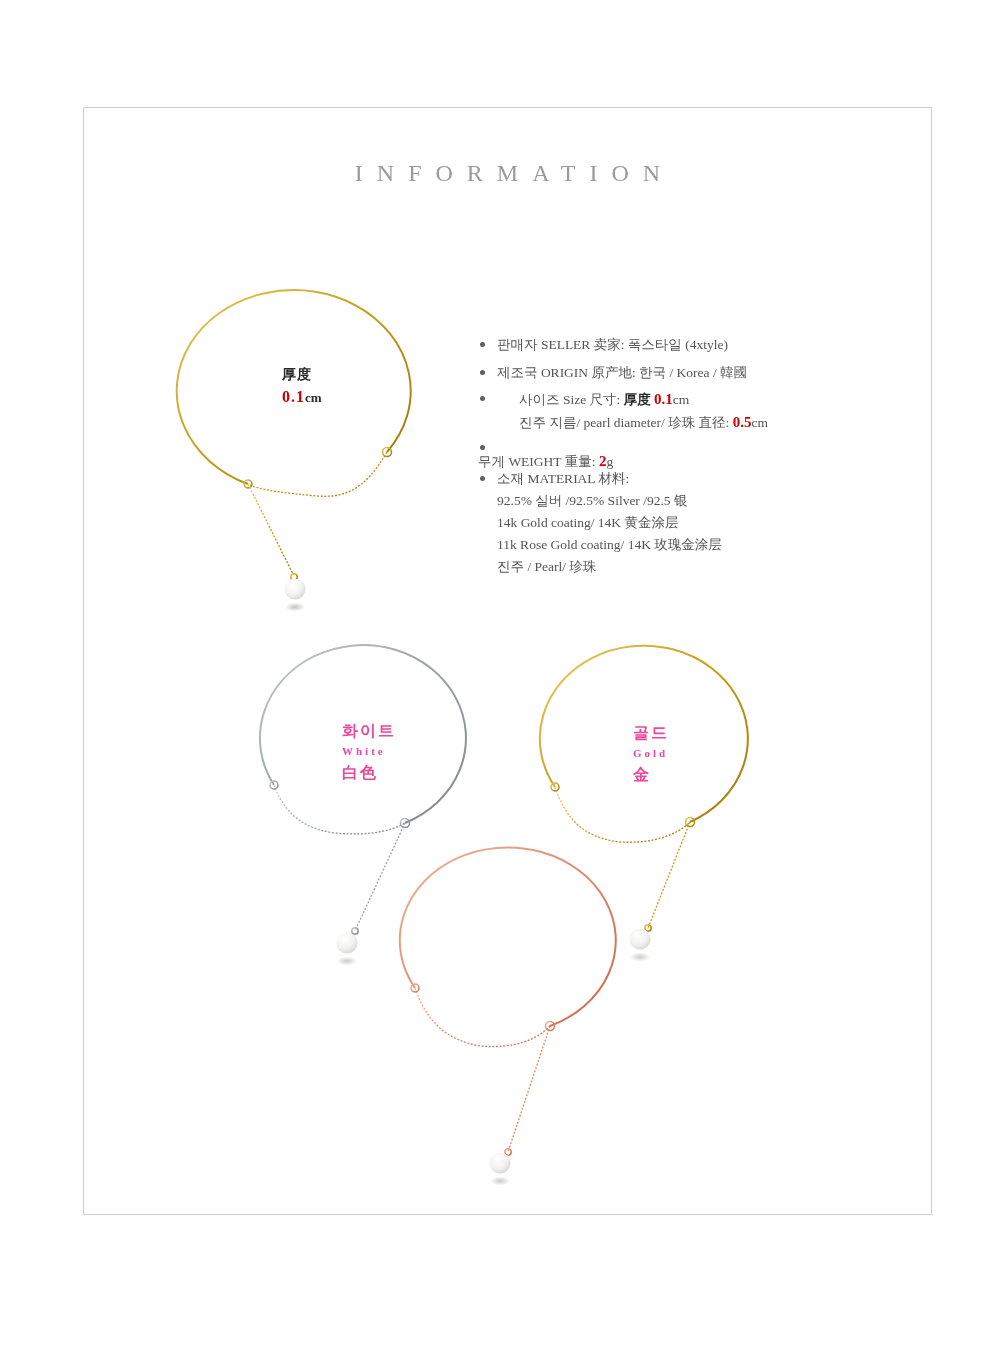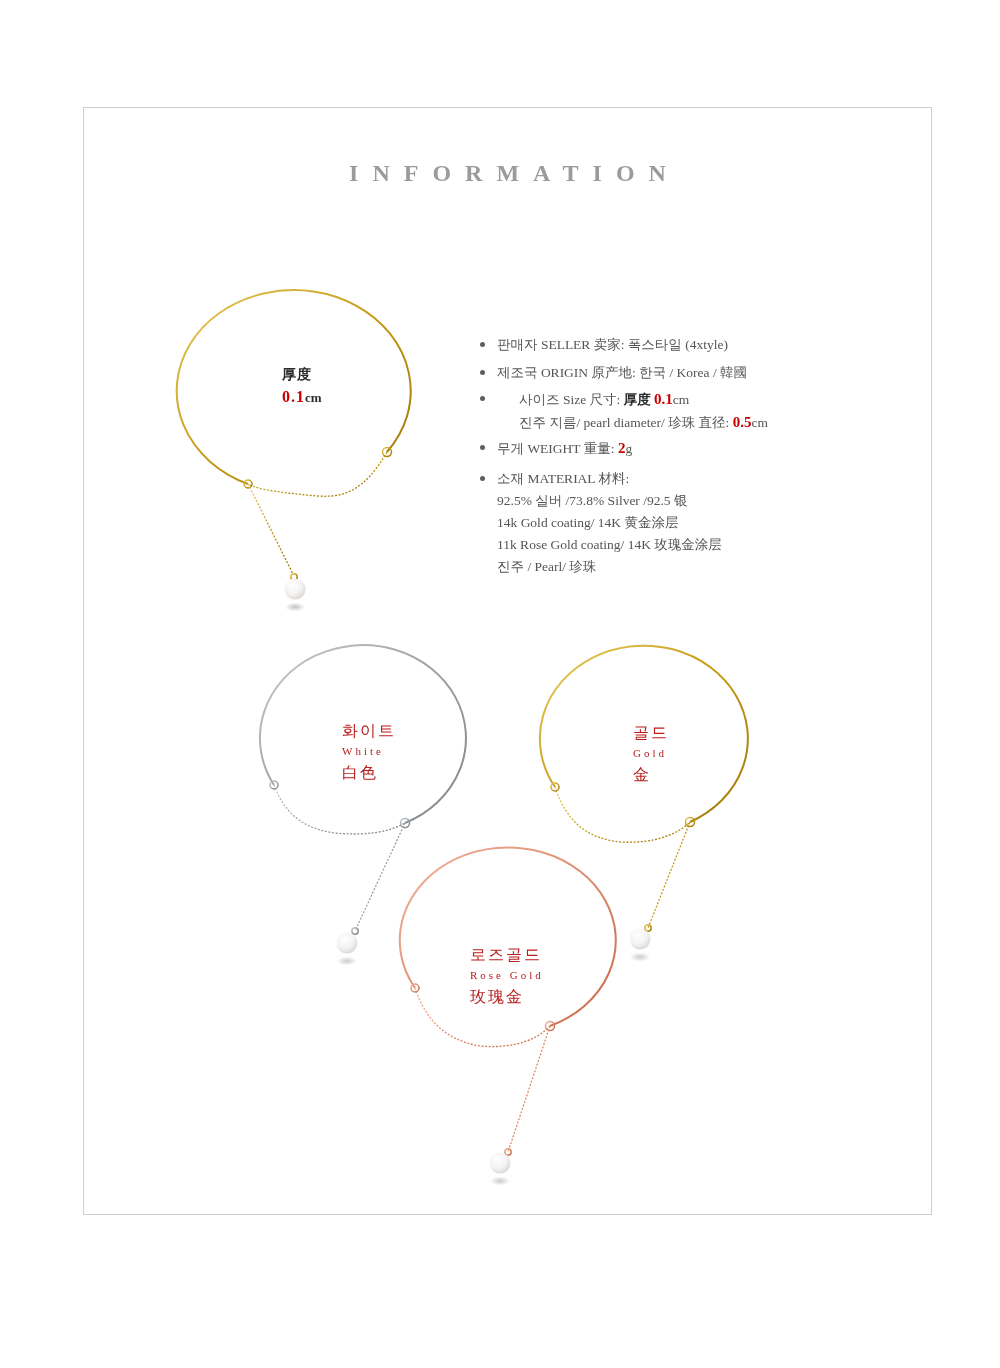--- a/index.html
+++ b/index.html
@@ -6,21 +6,21 @@
   body{
     width:1000px;height:1368px;position:relative;background:#ffffff;
     font-family:"Liberation Serif", serif;color:#4d4d4d;
   }
   .content-box{
     position:absolute;left:83px;top:107px;width:847px;height:1106px;
     border:1px solid #cecece;background:#ffffff;
   }
   .section-title{
     position:absolute;left:0;top:52px;width:847px;margin:0;
-    text-align:center;font-size:24px;font-weight:bold;
+    text-align:center;font-size:24px;font-weight:normal;
     letter-spacing:14px;text-indent:14px;color:#9b9b9b;
     font-family:"Liberation Serif", serif;
   }
   svg{position:absolute;display:block;}
   .fig1-svg{left:66px;top:142px;}
   .fig2-svg{left:146px;top:512px;}
   .fig1-label{
     position:absolute;left:198px;top:256px;font-size:14px;line-height:22px;
     color:#2b2b2b;font-weight:bold;letter-spacing:1px;
   }
@@ -32,26 +32,26 @@
   }
   .specs li{position:absolute;left:0;display:flex;}
   .bullet{
     flex:0 0 auto;width:5px;height:5px;border-radius:50%;
     background:#5f5f5f;margin:8px 12px 0 2px;
   }
   .li-text{flex:1 1 auto;}
   .spec-seller{top:0;}
   .spec-origin{top:28px;}
   .spec-size{top:54px;gap:22px;}
-  .spec-weight{top:103px;}
+  .spec-weight{top:103px;flex-direction:column;}
   .spec-material{top:134px;}
   .bold-dark{font-weight:bold;color:#2b2b2b;}
   .v-red{color:#cc0000;font-weight:bold;font-size:15px;}
   .variant-label{
-    position:absolute;color:#b91c1c;font-weight:normal;
+    position:absolute;color:#ec4899;font-weight:bold;
     font-size:16px;line-height:21px;letter-spacing:2px;
   }
   .variant-label .en{font-size:11px;letter-spacing:3px;}
   .variant-label .cn{font-size:16px;}
   .label-white{left:258px;top:612px;}
   .label-gold{left:549px;top:614px;}
   .label-rose{left:386px;top:836px;}
 </style>
 </head>
 <body>
@@ -113,21 +113,21 @@
     <li class="spec-weight">
       <span class="bullet"></span>
       <span class="li-text">
         <span>무게 WEIGHT  重量: </span><span class="v-red">2</span><span>g</span>
       </span>
     </li>
     <li class="spec-material">
       <span class="bullet"></span>
       <span class="li-text">
         <span>소재 MATERIAL  材料:</span><br>
-        <span>92.5% 실버 /73.8% Silver /92.5 银</span><br>
+        <span>92.5% 실버 /92.5% Silver /92.5 银</span><br>
         <span>14k Gold coating/ 14K 黄金涂层</span><br>
         <span>11k Rose Gold coating/ 14K 玫瑰金涂层</span><br>
         <span>진주 / Pearl/ 珍珠</span>
       </span>
     </li>
   </ul>
 
   <svg class="fig2-svg" width="540" height="600" viewBox="0 0 540 600">
     <defs>
       <linearGradient id="silverG" x1="0" y1="0" x2="1" y2="1">
@@ -196,19 +196,14 @@
     <div class="en">White</div>
     <div class="cn">白色</div>
   </div>
 
   <div class="variant-label label-gold">
     <div>골드</div>
     <div class="en">Gold</div>
     <div class="cn">金</div>
   </div>
 
-  <div class="variant-label label-rose">
-    <div>로즈골드</div>
-    <div class="en">Rose Gold</div>
-    <div class="cn">玫瑰金</div>
-  </div>
 
 </div>
 
 </body></html>

